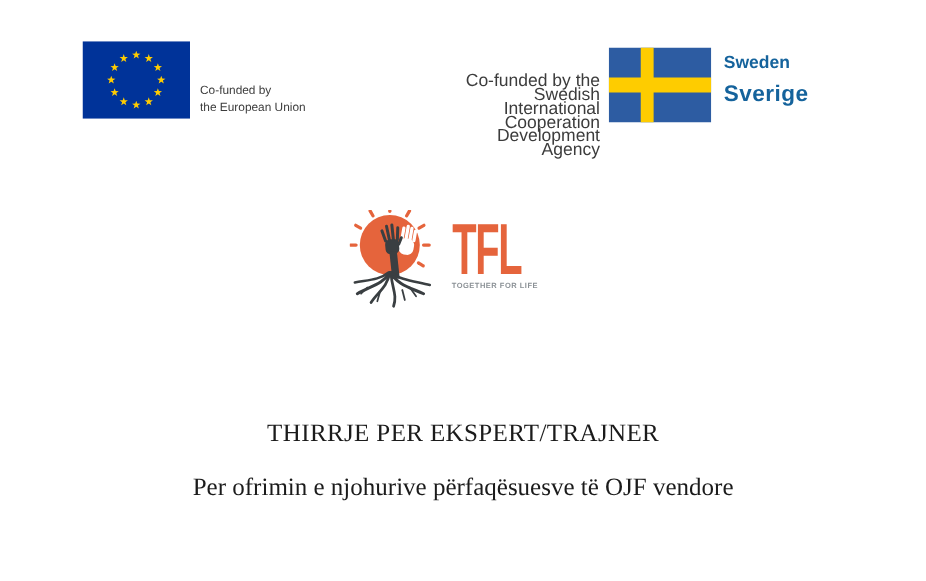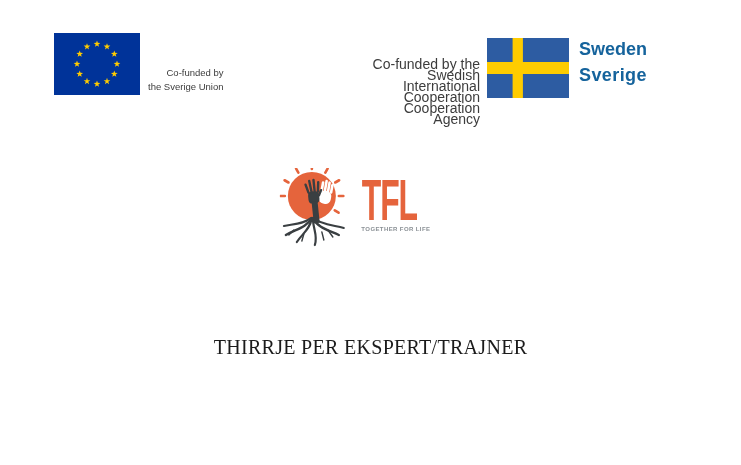--- a/index.html
+++ b/index.html
@@ -1,31 +1,31 @@
 <!DOCTYPE html>
 <html style="--eu-blue: #003399; --eu-star: #FFCC00; --se-blue: #2D5CA2; --se-yellow: #FECC00; --sweden-text: #15639C; --tfl-orange: #E5643C; --tfl-dark: #3A3F42; --tfl-gray: #8A9095; --ink: #1B1B1B; --caption: #3C3C3C;"><head>
 <meta charset="utf-8">
 <style>
   html,body{margin:0;padding:0;background:#ffffff;}
   .page{
     position:relative;width:741px;height:465px;background:#ffffff;
     overflow:hidden;font-family:"Liberation Sans",sans-serif;
   }
   
-  .eu-block{position:absolute;left:54px;top:33px;display:flex;text-align:right;}
+  .eu-block{position:absolute;left:66px;top:33px;display:flex;}
   .eu-flag{width:86px;height:62px;display:block;flex:none;}
   .eu-caption{margin-left:8px;margin-top:33px;font-size:9.5px;line-height:14px;color:var(--caption,#3c3c3c);}
   .eu-caption span{display:block;}
   
   .sida-block{position:absolute;left:366px;top:38px;display:flex;align-items:flex-start;}
   .sida-caption{width:114px;text-align:right;font-size:14px;line-height:11px;color:var(--caption,#3c3c3c);margin-top:21px;}
   .sida-caption span{display:block;}
   .se-flag{width:82px;height:60px;margin-left:7px;display:block;flex:none;}
   .sweden-wordmark{margin-left:10px;margin-top:1px;color:var(--sweden-text,#15639c);}
-  .sweden-line1{display:block;font-size:18px;font-weight:700;line-height:21px;}
+  .sweden-line1{display:block;font-size:14px;font-weight:700;line-height:21px;}
   .sweden-line2{display:block;font-size:18px;font-weight:700;line-height:30px;letter-spacing:.4px;}
   
   .tfl{position:absolute;top:168px;left:50%;transform:translateX(-50%);display:flex;align-items:flex-start;}
   .tfl-mark{width:94px;height:80px;display:block;flex:none;}
   .tfl-text{margin-left:-12px;padding-top:10px;}
   .tfl-acronym{display:block;font-size:58px;line-height:44px;font-weight:700;color:var(--tfl-orange,#e5643c);
     letter-spacing:-2px;transform:scaleX(.55);transform-origin:left top;white-space:nowrap;}
   .tfl-tagline{display:block;margin-top:4px;font-size:6px;letter-spacing:.4px;font-weight:700;
     color:var(--tfl-gray,#8a9095);white-space:nowrap;}
   
@@ -55,29 +55,29 @@
         <use href="#eustar" transform="translate(43,51)"></use>
         <use href="#eustar" transform="translate(33,48.3)"></use>
         <use href="#eustar" transform="translate(25.7,41)"></use>
         <use href="#eustar" transform="translate(23,31)"></use>
         <use href="#eustar" transform="translate(25.7,21)"></use>
         <use href="#eustar" transform="translate(33,13.7)"></use>
       </g>
     </svg>
     <div class="eu-caption">
       <span>Co-funded by</span>
-      <span>the Sverige Union</span>
+      <span>the European Union</span>
     </div>
   </div>
 
   <div class="sida-block">
     <div class="sida-caption">
       <span>Co-funded by the Swedish</span>
       <span>International Cooperation</span>
-      <span>Cooperation Agency</span>
+      <span>Development Agency</span>
     </div>
     <svg class="se-flag" viewBox="0 0 82 60" xmlns="http://www.w3.org/2000/svg" aria-hidden="true">
       <rect width="82" height="60" fill="var(--se-blue,#2D5CA2)"></rect>
       <rect x="25.6" width="10.3" height="60" fill="var(--se-yellow,#FECC00)"></rect>
       <rect y="24" width="82" height="12" fill="var(--se-yellow,#FECC00)"></rect>
     </svg>
     <div class="sweden-wordmark">
       <span class="sweden-line1">Sweden</span>
       <span class="sweden-line2">Sverige</span>
     </div>
@@ -133,15 +133,16 @@
       </g>
     </svg>
     <div class="tfl-text">
       <span class="tfl-acronym">TFL</span>
       <span class="tfl-tagline">TOGETHER FOR LIFE</span>
     </div>
   </div>
 
   <div class="title-block">
     <h1 class="doc-title">THIRRJE PER EKSPERT/TRAJNER</h1>
+    <p class="doc-line">Per ofrimin e njohurive përfaqësuesve të OJF vendore</p>
   </div>
 
 </div>
 
 </body></html>

